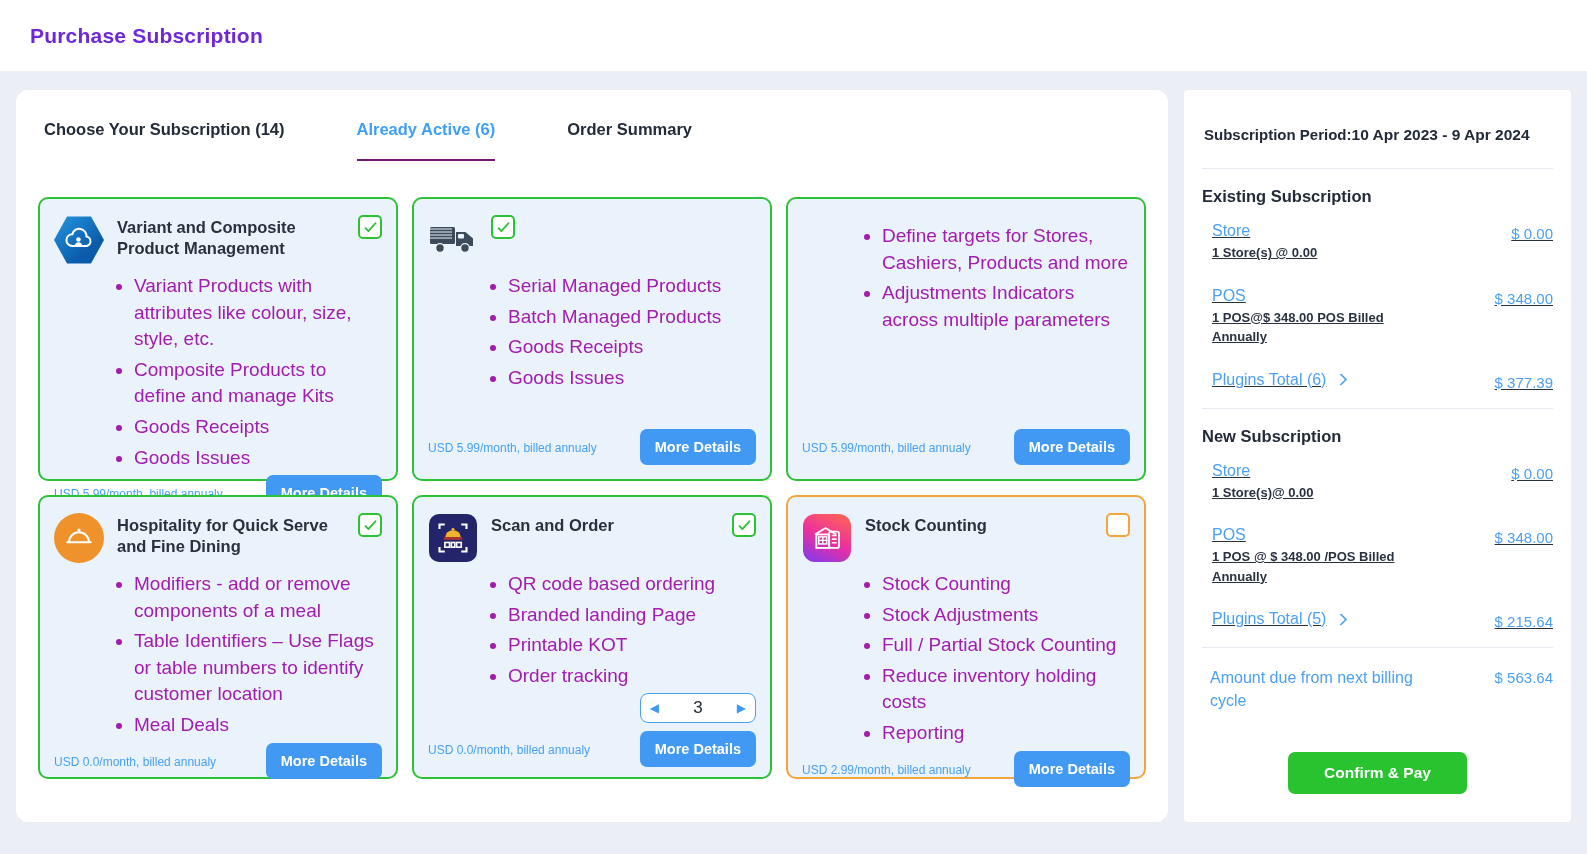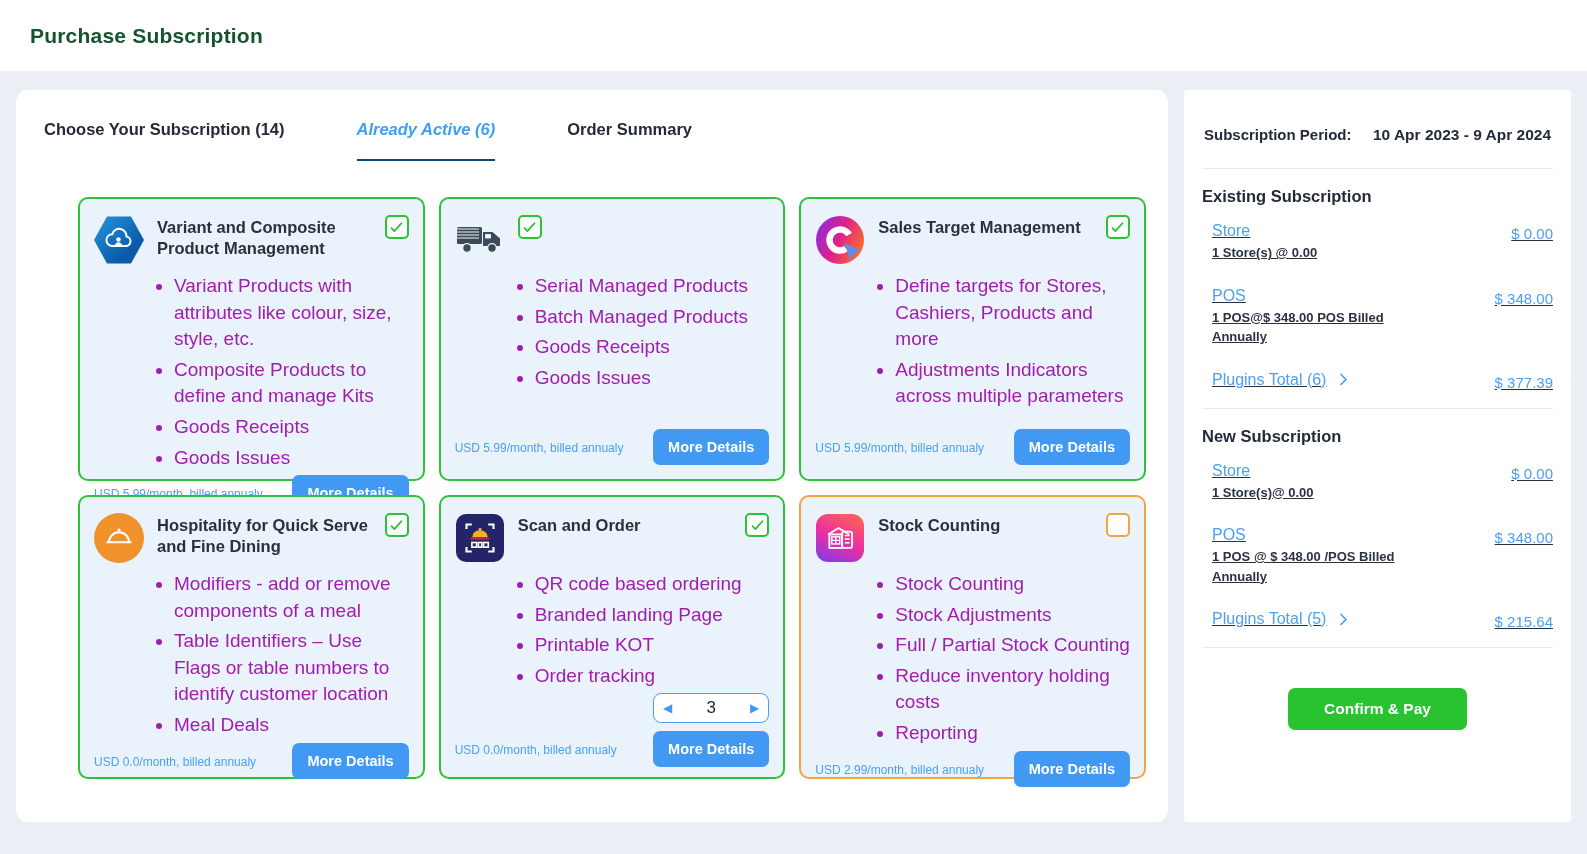--- a/index.html
+++ b/index.html
@@ -7,34 +7,34 @@
   body {
     background:#ECEEF6;
     font-family:"Liberation Sans", sans-serif;
     color:#29313C;
   }
   
   .topbar {
     background:#fff; height:72px; display:flex; align-items:center;
     padding-left:30px; border-bottom:1px solid #f0f1f5;
   }
-  .page-title { font-size:21px; font-weight:700; color:#14532d; letter-spacing:.2px; }
+  .page-title { font-size:21px; font-weight:700; color:#6d28d9; letter-spacing:.2px; }
 
   
   .content { display:flex; gap:16px; padding:18px 16px; align-items:stretch; }
   .main-panel { flex:1; background:#fff; border-radius:12px; min-height:732px; }
   .sidebar { width:387px; background:#fff; border-radius:4px; padding:22px 18px 0; }
 
   
   .tabs { display:flex; gap:72px; padding:30px 0 0 28px; }
   .tab { font-size:16.5px; font-weight:600; color:#232B39; padding-bottom:20px; cursor:pointer; white-space:nowrap; }
-  .tab.active { color:#3F9FF6; border-bottom:2px solid #0c4a6e;font-style:italic; }
-
-  
-  .cards { display:grid; grid-template-columns:repeat(3,1fr); gap:14px; padding:36px 22px 0;margin-left:40px; }
+  .tab.active { color:#3F9FF6; border-bottom:2px solid #701a75; }
+
+  
+  .cards { display:grid; grid-template-columns:repeat(3,1fr); gap:14px; padding:36px 22px 0; }
   .card {
     background:#EAF3FB; border:2px solid #2DC138; border-radius:10px;
     height:284px; padding:16px 14px 14px; display:flex; flex-direction:column;
   }
   .card.orange { border-color:#F2A53C; }
   .card-head { display:flex; gap:13px; align-items:flex-start; }
   .card-icon { width:50px; height:50px; flex:none; display:flex; align-items:center; justify-content:center; }
   .card-title { flex:1; font-size:16.5px; font-weight:700; color:#29313C; line-height:1.25; padding-top:2px; }
   .checkbox {
     width:24px; height:24px; flex:none; background:#fff; border:2px solid #2DC138;
@@ -77,21 +77,21 @@
     width:48px; height:48px; border-radius:10px; background:#24246A;
     display:flex; align-items:center; justify-content:center;
   }
   .icon-rect-gradient {
     width:48px; height:48px; border-radius:12px;
     background:linear-gradient(205deg,#FF6A4D 0%,#EC2F9F 52%,#7B3BF2 100%);
     display:flex; align-items:center; justify-content:center;
   }
 
   
-  .period-row { display:flex; justify-content:space-between; align-items:baseline; padding:14px 2px 8px; }
+  .period-row { display:flex; align-items:baseline; padding:14px 2px 8px; }
   .period-label { font-size:15px; font-weight:700; color:#232B39; }
   .period-value { font-size:15.5px; font-weight:700; color:#232B39; }
   .sidebar hr { border:none; border-top:1px solid #E6E9F0; margin:16px 0 18px; }
   .section-heading { font-size:16.5px; font-weight:700; color:#232B39; margin:0 0 16px; }
   .sub-item { display:flex; justify-content:space-between; padding-left:10px; margin-bottom:24px;text-decoration:underline; }
   .sub-item.tight { margin-bottom:4px; }
   .sub-link { color:#4B9FF5; font-size:16px; display:flex; align-items:center; gap:10px; cursor:pointer; margin-bottom:3px; }
   .sub-detail { font-size:13px; font-weight:700; color:#2A3240; max-width:225px; line-height:1.5; }
   .sub-amount { color:#4B9FF5; font-size:15px; white-space:nowrap; padding-top:3px; }
   .chev { display:inline-flex; }
@@ -176,36 +176,20 @@
           <li>Goods Receipts</li>
           <li>Goods Issues</li>
         </ul>
         <div class="card-foot">
           <div class="price">USD 5.99/month, billed annualy</div>
           <button class="more-btn">More Details</button>
         </div>
       </div>
 
       <div class="card">
-        <div class="card-head">
-          <div class="card-icon">
-            <div class="icon-circle-target">
-              <svg viewBox="0 0 48 48" width="48" height="48" style="overflow:visible">
-                <circle cx="24" cy="24" r="10.5" fill="none" stroke="#fff" stroke-width="6.5" stroke-dasharray="50 16" transform="rotate(55 24 24)"></circle>
-                <path d="M28 27 L45 34.5 L37.5 37 L35 45 Z" fill="#5B8DF5"></path>
-              </svg>
-            </div>
-          </div>
-          <div class="card-title">Sales Target Management</div>
-          <div class="checkbox">
-            <svg viewBox="0 0 24 24" width="17" height="17">
-                <path d="M5 13l4 4L19 6" stroke="#2DC138" stroke-width="2.6" fill="none" stroke-linecap="round" stroke-linejoin="round"></path>
-              </svg>
-          </div>
-        </div>
         <ul class="bullets">
           <li>Define targets for Stores, Cashiers, Products and more</li>
           <li>Adjustments Indicators across multiple parameters</li>
         </ul>
         <div class="card-foot">
           <div class="price">USD 5.99/month, billed annualy</div>
           <button class="more-btn">More Details</button>
         </div>
       </div>
 
@@ -393,17 +377,21 @@
                 </svg>
             </span>
           </div>
         </div>
         <div class="sub-amount">$ 215.64</div>
       </div>
     </div>
 
     <hr>
 
+    <div class="amount-due">
+      <div class="amount-due-label">Amount due from next billing cycle</div>
+      <div class="sub-amount">$ 563.64</div>
+    </div>
 
     <button class="confirm-btn">Confirm &amp; Pay</button>
 
   </aside>
 </div>
 
 </body></html>

